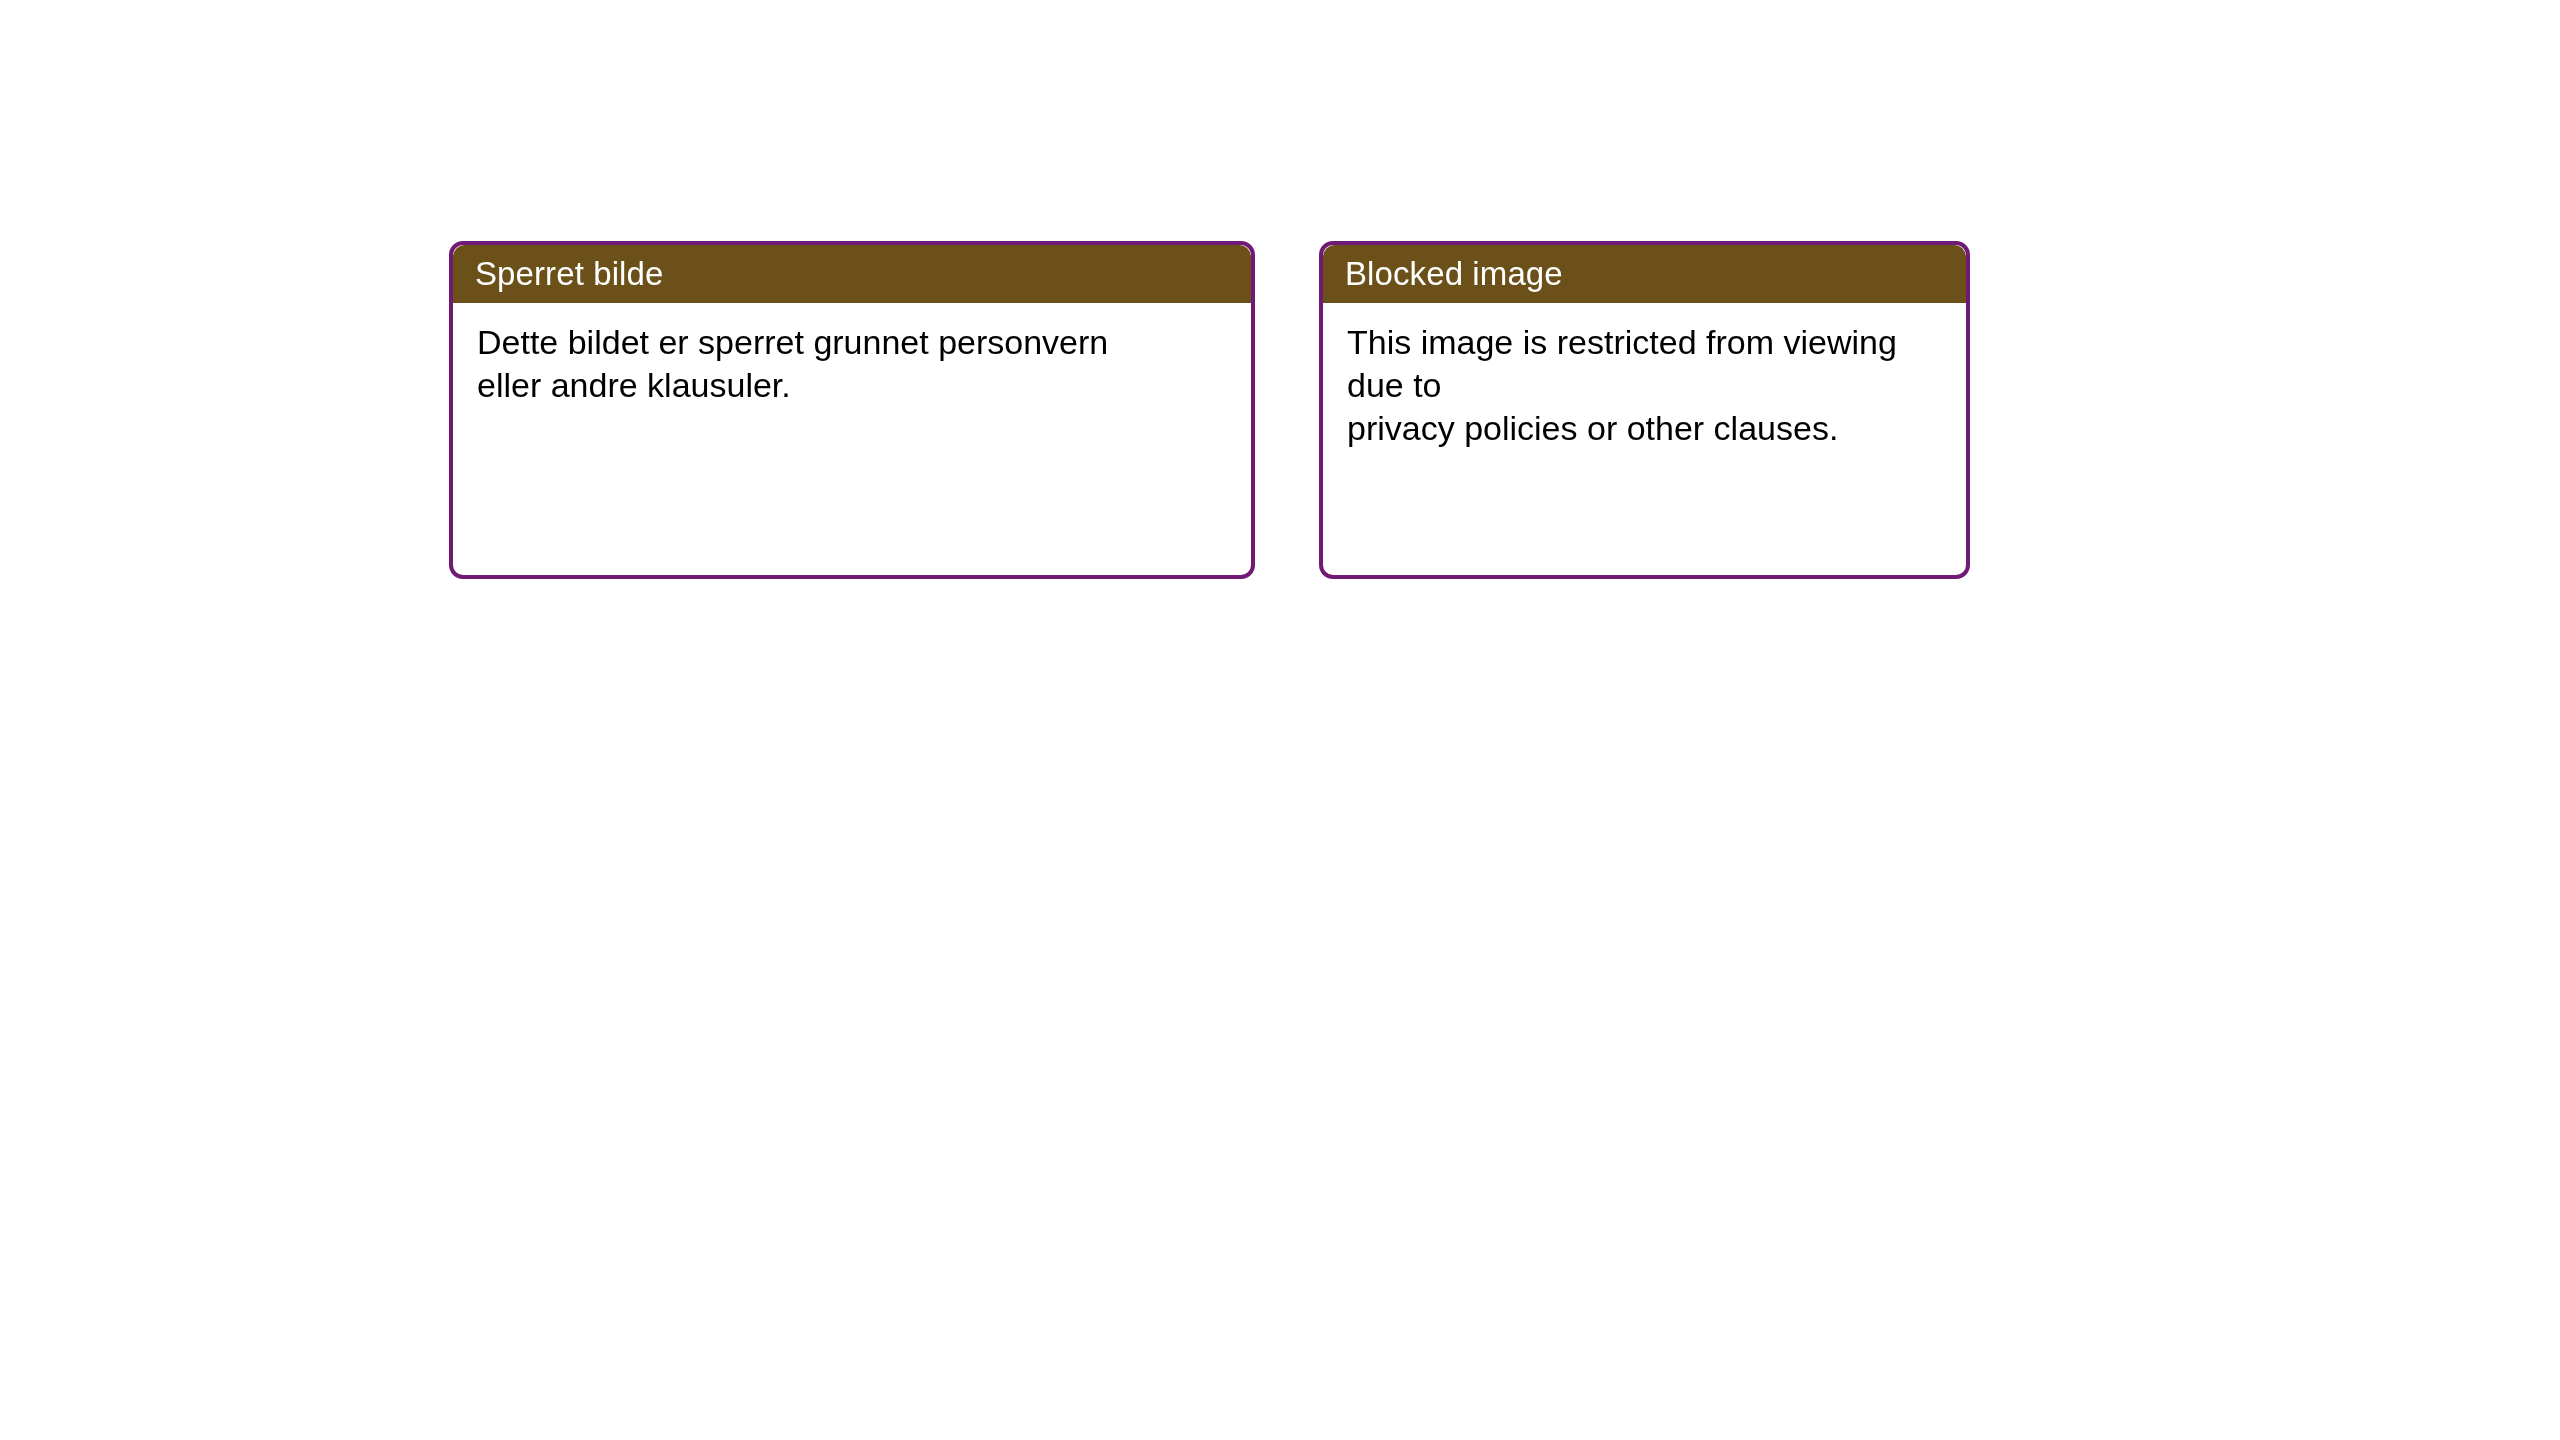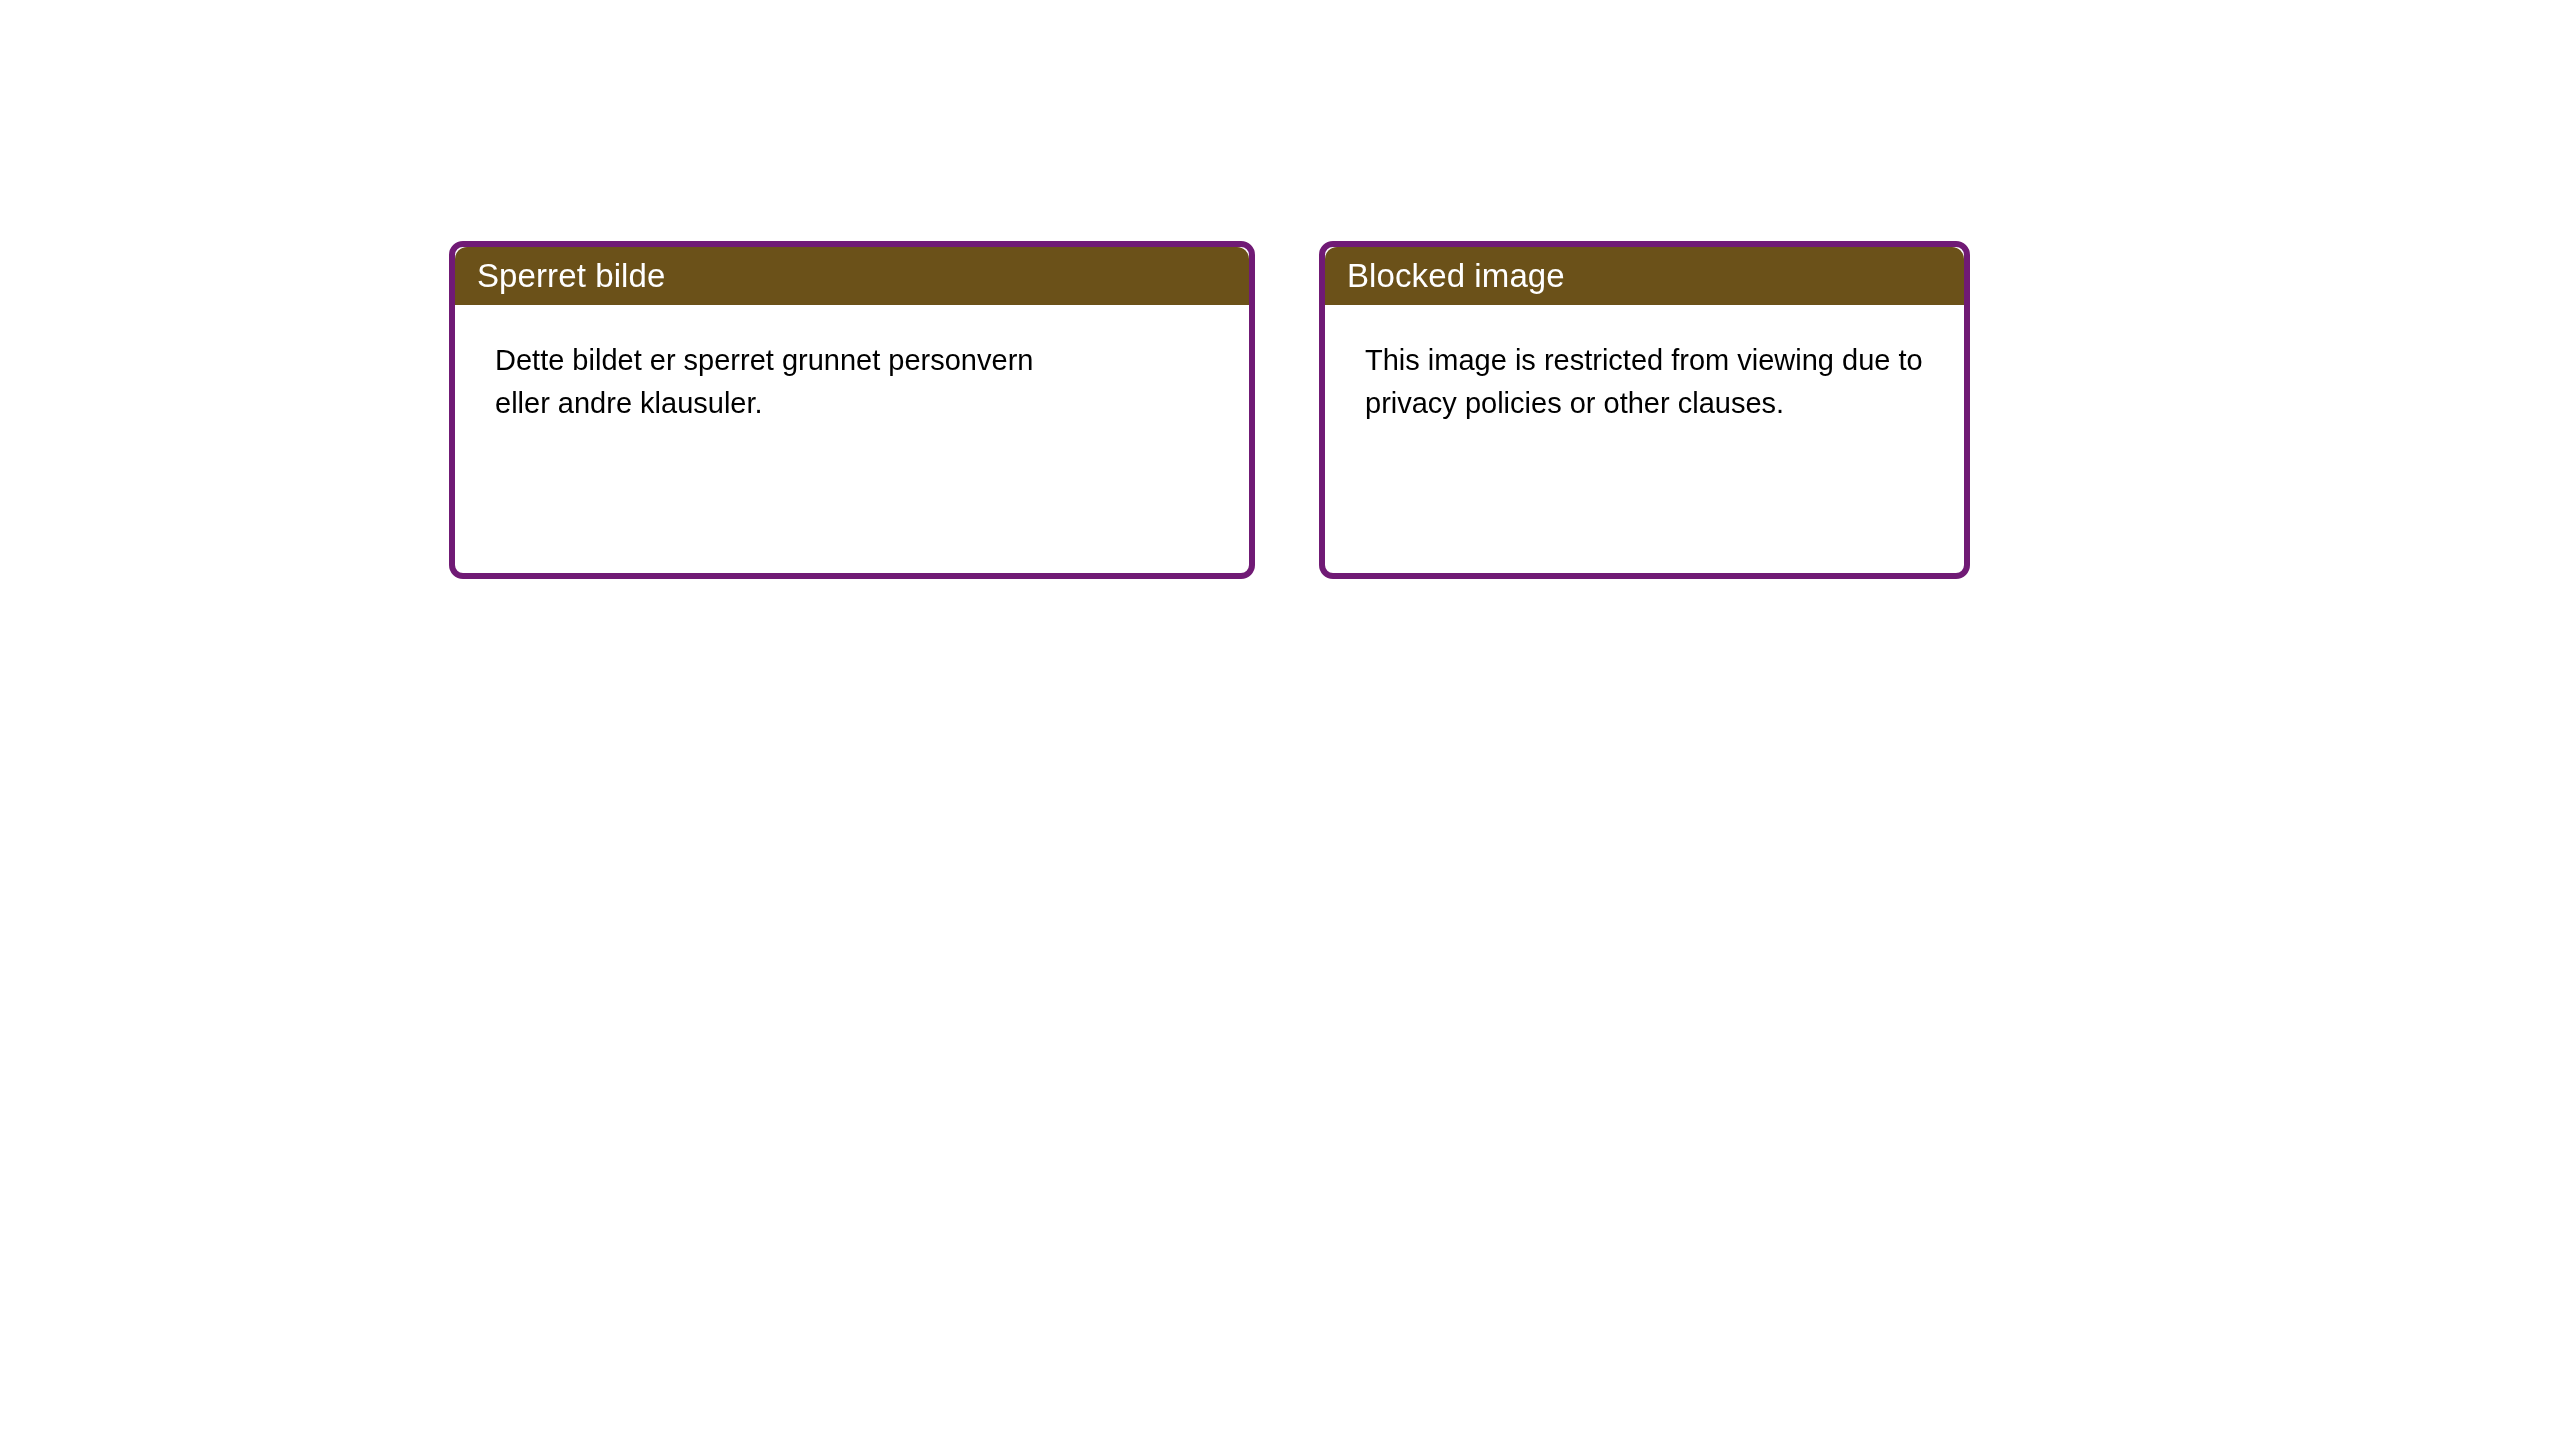--- a/index.html
+++ b/index.html
@@ -19,21 +19,21 @@
     position: relative;
     width: 2560px;
     height: 1440px;
     background: #ffffff;
   }
 
   .panel {
     position: absolute;
     box-sizing: border-box;
     background: #ffffff;
-    border: 6px solid #701a75;
+    border: 4px solid #701a75;
     border-radius: 14px;
     overflow: hidden;
   }
 
   .panel-header {
     box-sizing: border-box;
     background: #6b5119;
     height: 58px;
     display: flex;
     align-items: center;
@@ -52,24 +52,24 @@
   }
 
   .panel-body {
     box-sizing: border-box;
     padding: 18px 20px 20px 24px;
     background: #ffffff;
   }
 
   .body-para {
     color: #000000;
-    font-size: 29px;
+    font-size: 34px;
     line-height: 43px;
     font-weight: 400;
-    margin: 16px;
+    margin: 0;
     white-space: pre-line;
   }
 
   .body-para + .body-para {
     margin-top: 43px;
   }
 
   
   #panel-blocked-no {
     left: 449px;

